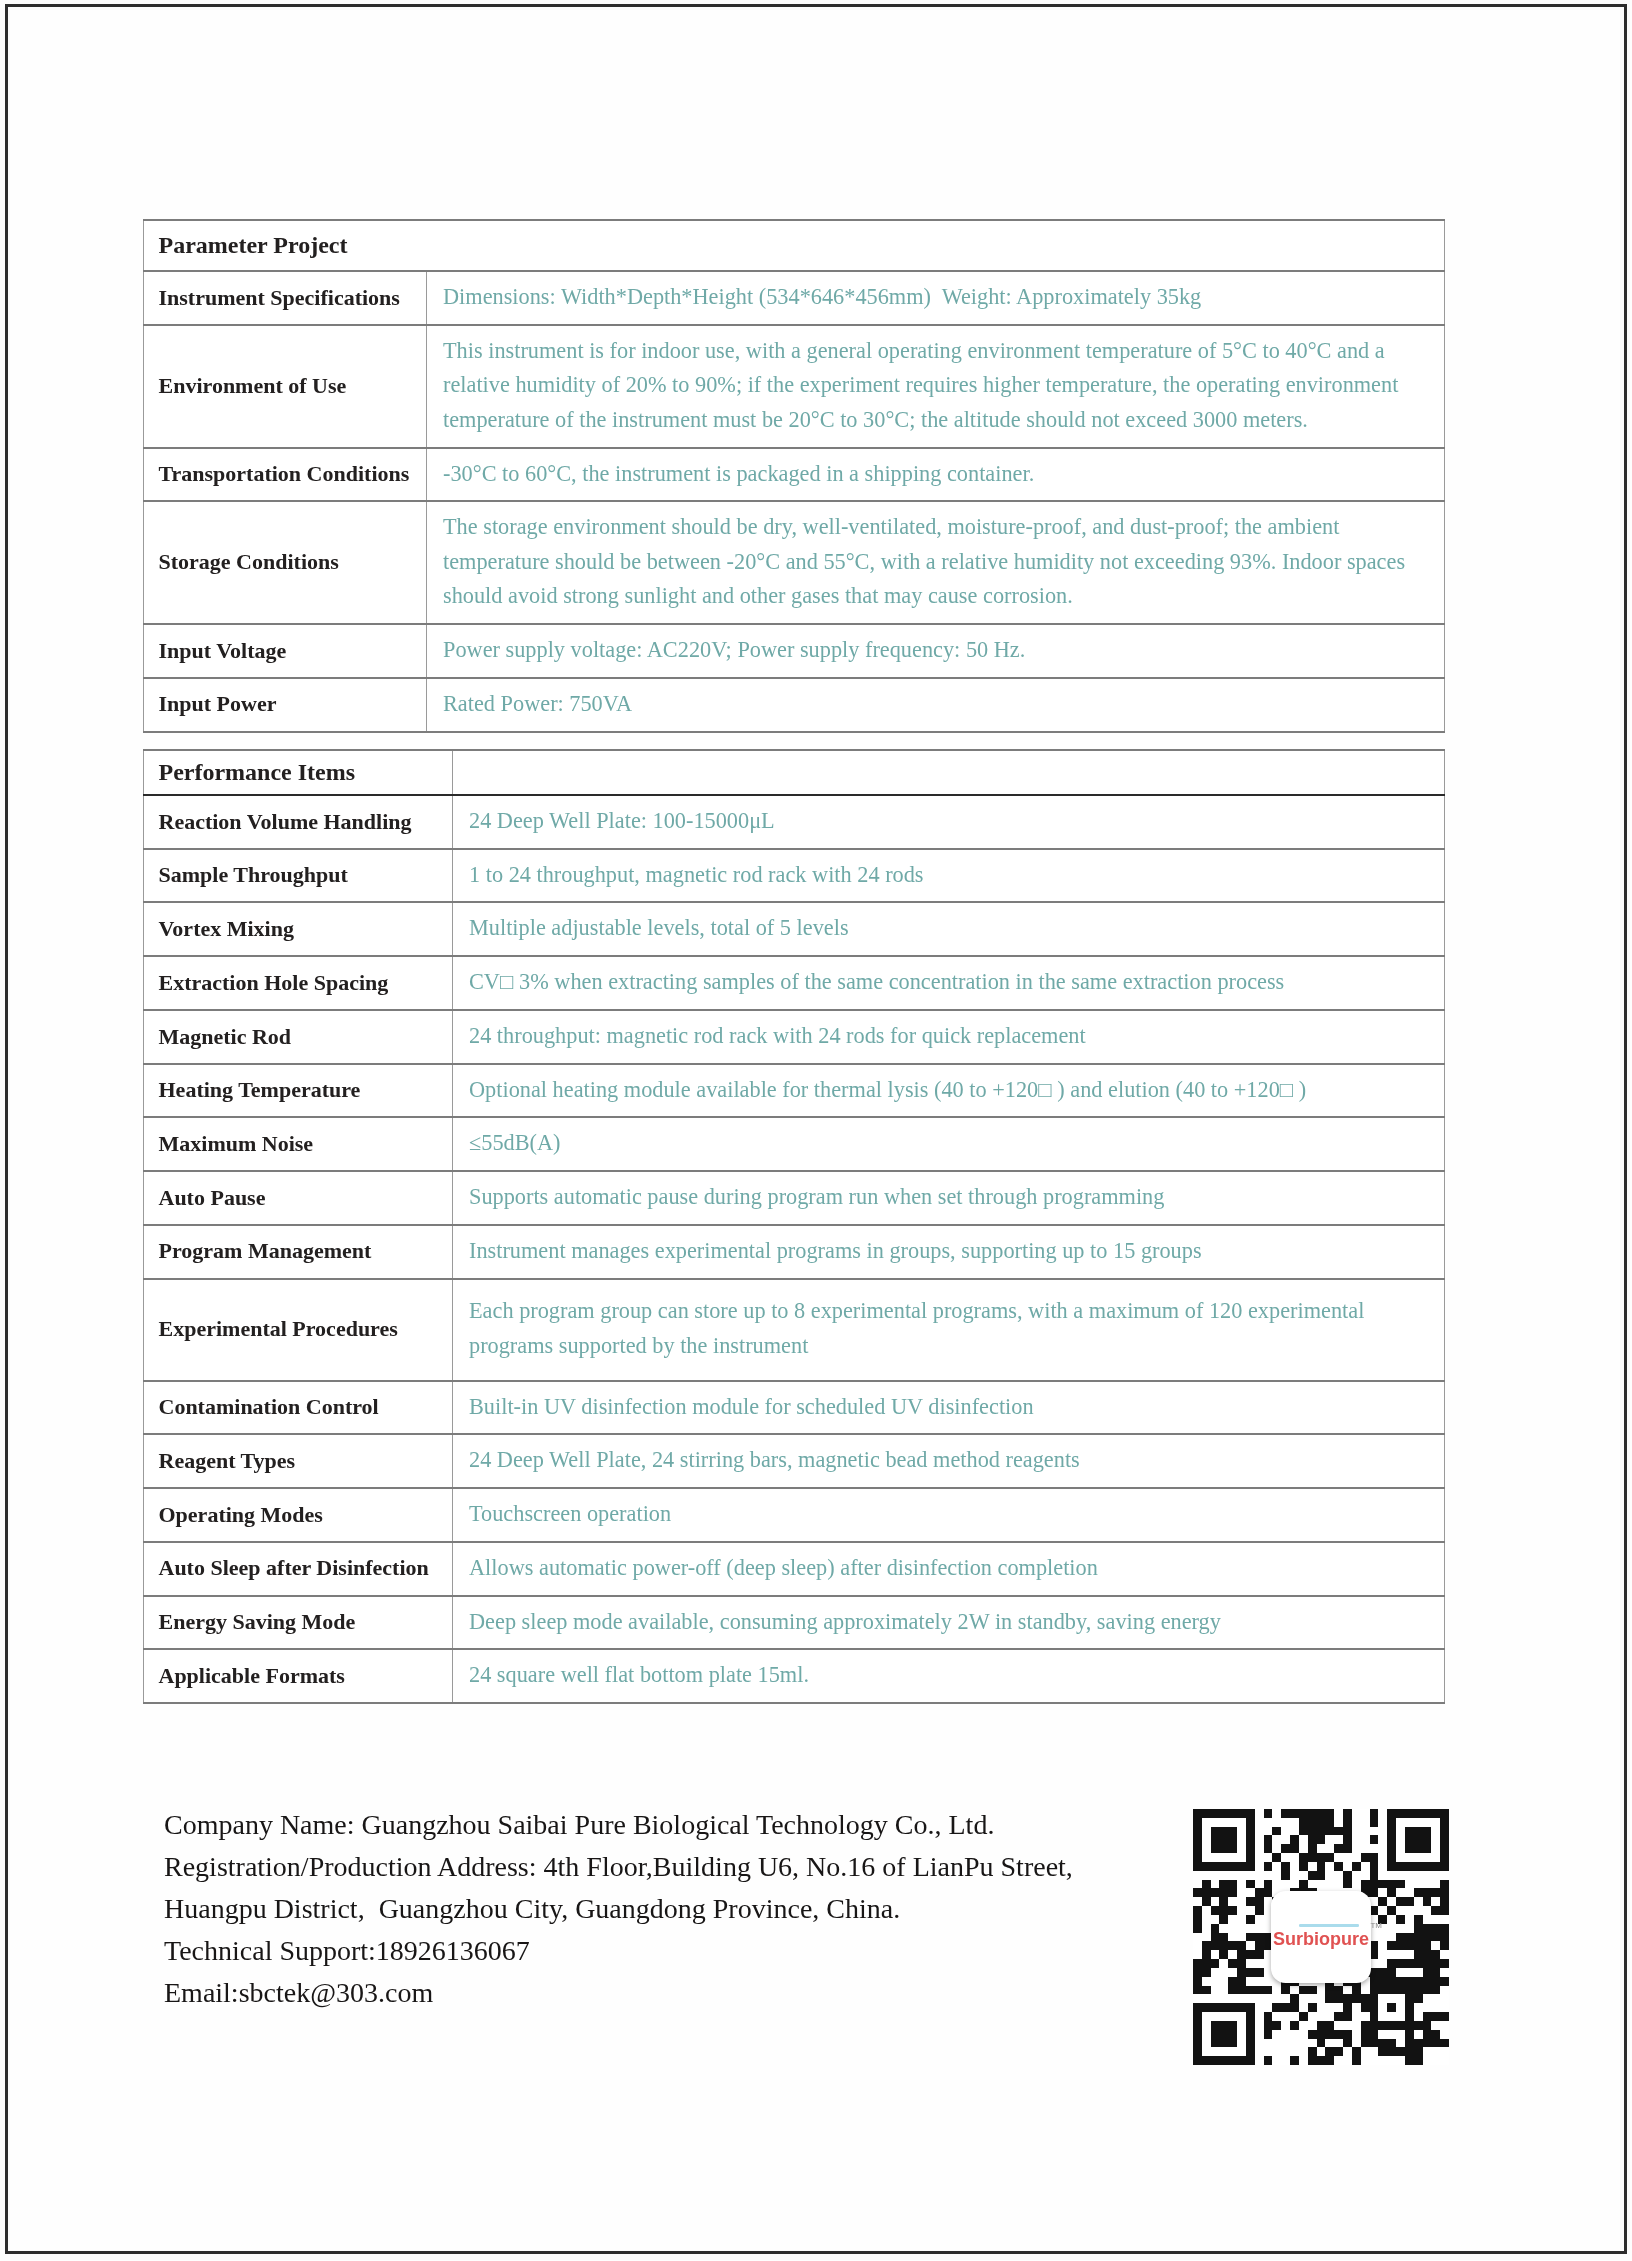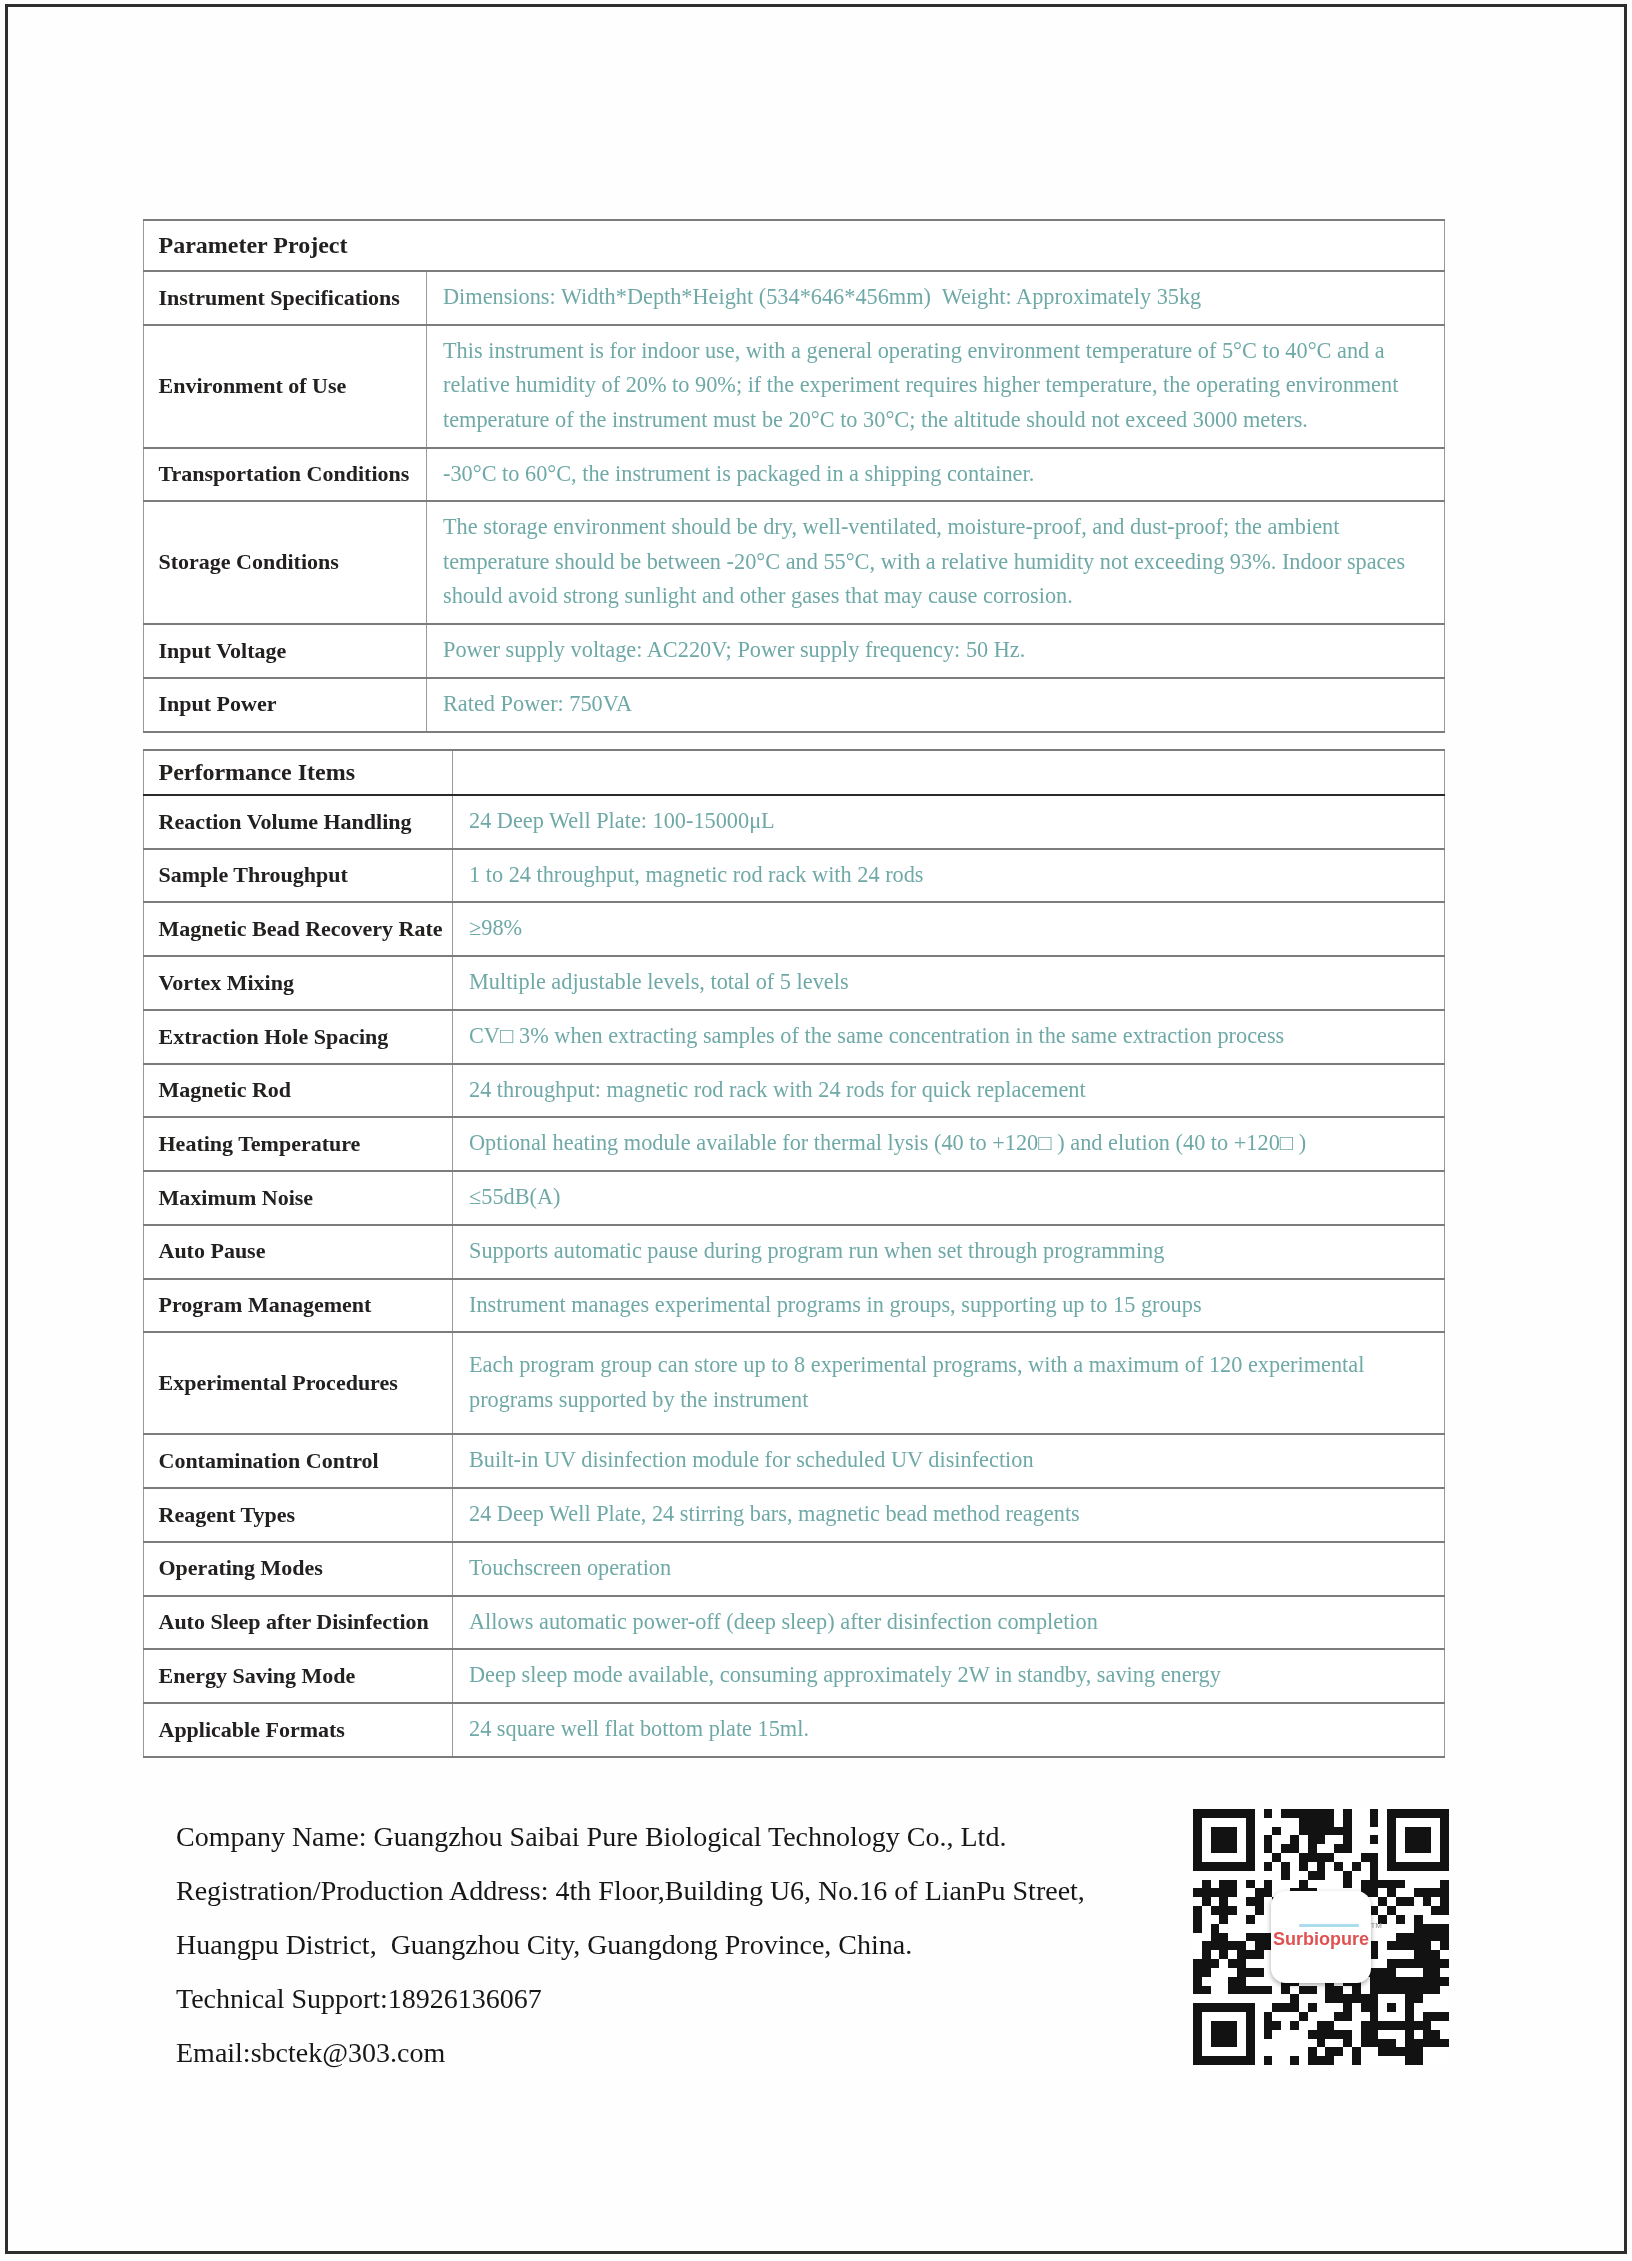--- a/index.html
+++ b/index.html
@@ -23,21 +23,21 @@
   td.hdr{font-weight:bold;color:#232020;font-size:24px;line-height:1.2;
          padding:5.3px 5.3px 5.3px 14.5px;vertical-align:middle;}
   td.val{color:#6fa9a7;font-size:22.3px;line-height:1.55;vertical-align:middle;
          padding:8px 13px 9.2px 16px;white-space:pre-wrap;}
 
   .rh69{height:45px}.rh72{height:47px}.rh73{height:48px}.rh76{height:50px}
   .rh77{height:51px}.rh78{height:51px}.rh79{height:52px}.rh80{height:53px}
   .rh153{height:101px}.rh154{height:101px}.rh155{height:102px}
 
   .contact{position:absolute;left:164px;top:1804px;width:999px;}
-  .contact p{margin:12px;font-size:28px;line-height:42px;color:#181616;white-space:pre-wrap;}
+  .contact p{margin:0;font-size:28px;line-height:42px;color:#181616;white-space:pre-wrap;}
 
   .qr-wrap{position:absolute;left:1193px;top:1809px;width:256px;height:256px;}
   .qr-wrap svg{display:block;width:256px;height:256px;shape-rendering:crispEdges;}
   .qr-logo{position:absolute;left:50%;top:50%;transform:translate(-50%,-50%);
            width:100px;height:92px;background:#ffffff;border-radius:14.5px;
            box-shadow:0 2px 5.3px rgba(0,0,0,0.35);display:flex;flex-direction:column;
            align-items:center;justify-content:center;}
   .qr-logo .swoosh{width:60px;height:2.6px;background:#aadcec;border-radius:1.3px;
            margin-bottom:2px;align-self:flex-end;margin-right:12px;}
   .qr-logo .brand{font-family:"Liberation Sans","DejaVu Sans",sans-serif;font-weight:bold;
@@ -96,24 +96,20 @@
       <td class="hdr">Performance Items</td>
       <td class="val"></td>
     </tr>
     <tr class="rh76 first-body">
       <td class="lab">Reaction Volume Handling</td>
       <td class="val">24 Deep Well Plate: 100-15000μL</td>
     </tr>
     <tr class="rh76">
       <td class="lab">Sample Throughput</td>
       <td class="val">1 to 24 throughput, magnetic rod rack with 24 rods</td>
-    </tr>
-    <tr class="rh79">
-      <td class="lab">Magnetic Bead Recovery Rate</td>
-      <td class="val">≥98%</td>
     </tr>
     <tr class="rh76">
       <td class="lab">Vortex Mixing</td>
       <td class="val">Multiple adjustable levels, total of 5 levels</td>
     </tr>
     <tr class="rh79">
       <td class="lab">Extraction Hole Spacing</td>
       <td class="val">CV□ 3% when extracting samples of the same concentration in the same extraction process</td>
     </tr>
     <tr class="rh76">

